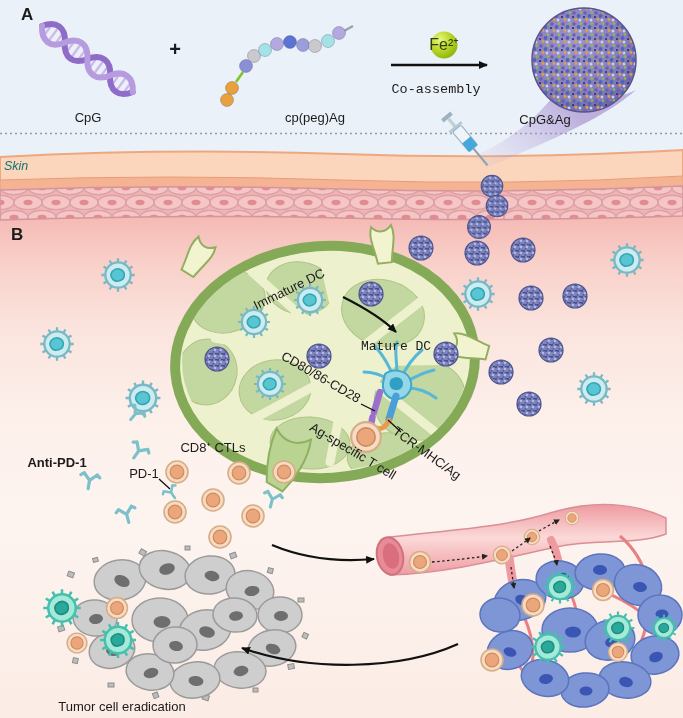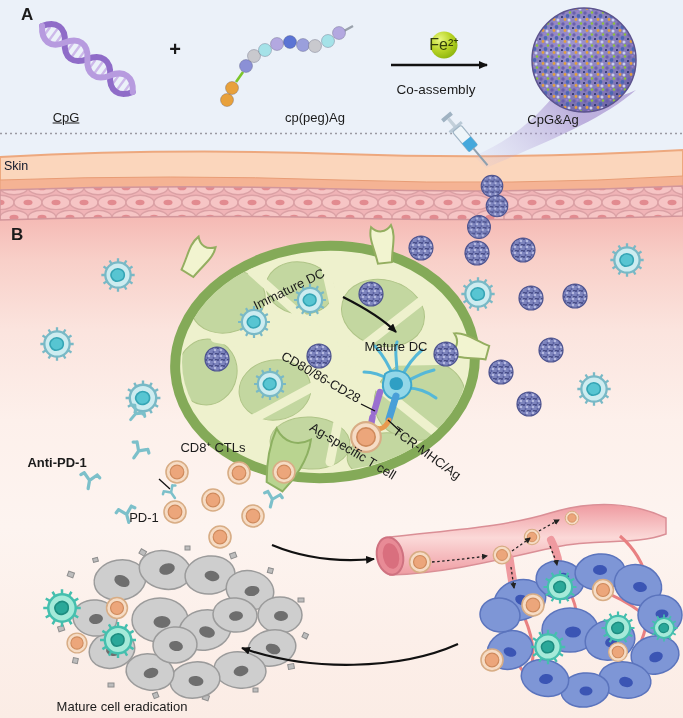--- a/index.html
+++ b/index.html
@@ -390,30 +390,30 @@
   <use href="#tc" transform="translate(77,643) scale(0.9)"></use>
   <use href="#nkc" transform="translate(62,608) scale(1.25)"></use>
   <use href="#nkc" transform="translate(118,640) scale(1.2)"></use>
 </g>
 
 <path d="M272,545 C308,560 342,562 374,559" stroke="#111" stroke-width="2.2" fill="none" marker-end="url(#ah)"></path>
 <path d="M458,644 C400,670 310,672 242,648" stroke="#111" stroke-width="2.2" fill="none" marker-end="url(#ah)"></path>
 </svg>
 
 <div class="lbl panel-letter" style="left:21px;top:6px;">A</div>
-<div class="lbl" style="left:66px;top:117px;text-decoration:underline;">CpG</div>
+<div class="lbl" style="left:88px;top:117px;">CpG</div>
 <div class="lbl" style="left:175px;top:49px;font-size:20px;font-weight:bold;">+</div>
 <div class="lbl" style="left:303px;top:117px;margin-left:12px;">cp(peg)Ag</div>
 <div class="lbl" style="left:444px;top:45px;font-size:16px;color:#33400a;">Fe²⁺</div>
-<div class="lbl" style="left:436px;top:90px;font-size:13.5px;">Co-assembly</div>
-<div class="lbl" style="left:545px;top:119px;margin-left:8px;">CpG&amp;Ag</div>
-<div class="lbl small" style="left:4px;top:160px;transform:none;color:#0f172a;">Skin</div>
+<div class="lbl" style="left:436px;top:90px;font-size:13.5px;font-family:Liberation Mono, monospace;">Co-assembly</div>
+<div class="lbl" style="left:545px;top:119px;">CpG&amp;Ag</div>
+<div class="lbl small" style="left:4px;top:160px;transform:none;color:#0f766e;font-style:italic;">Skin</div>
 <div class="lbl panel-letter" style="left:11px;top:226px;">B</div>
 <div class="lbl rot" style="left:289px;top:289px;transform:translate(-50%,-50%) rotate(-26deg);">Immature DC</div>
-<div class="lbl" style="left:396px;top:346px;">Mature DC</div>
+<div class="lbl" style="left:396px;top:346px;font-family:Liberation Mono, monospace;">Mature DC</div>
 <div class="lbl rot" style="left:321px;top:377px;transform:translate(-50%,-50%) rotate(30deg);">CD80/86-CD28</div>
 <div class="lbl rot" style="left:427px;top:453px;transform:translate(-50%,-50%) rotate(36deg);">TCR-MHC/Ag</div>
 <div class="lbl rot" style="left:353px;top:451px;transform:translate(-50%,-50%) rotate(31deg);">Ag-specific T cell</div>
 <div class="lbl" style="left:57px;top:462px;font-weight:bold;">Anti-PD-1</div>
-<div class="lbl" style="left:144px;top:473px;margin-top:44px;">PD-1</div>
+<div class="lbl" style="left:144px;top:473px;">PD-1</div>
 <div class="lbl" style="left:213px;top:447px;">CD8⁺ CTLs</div>
-<div class="lbl" style="left:122px;top:706px;">Mature cell eradication</div>
+<div class="lbl" style="left:122px;top:706px;">Tumor cell eradication</div>
 </div>
 
 </body></html>

